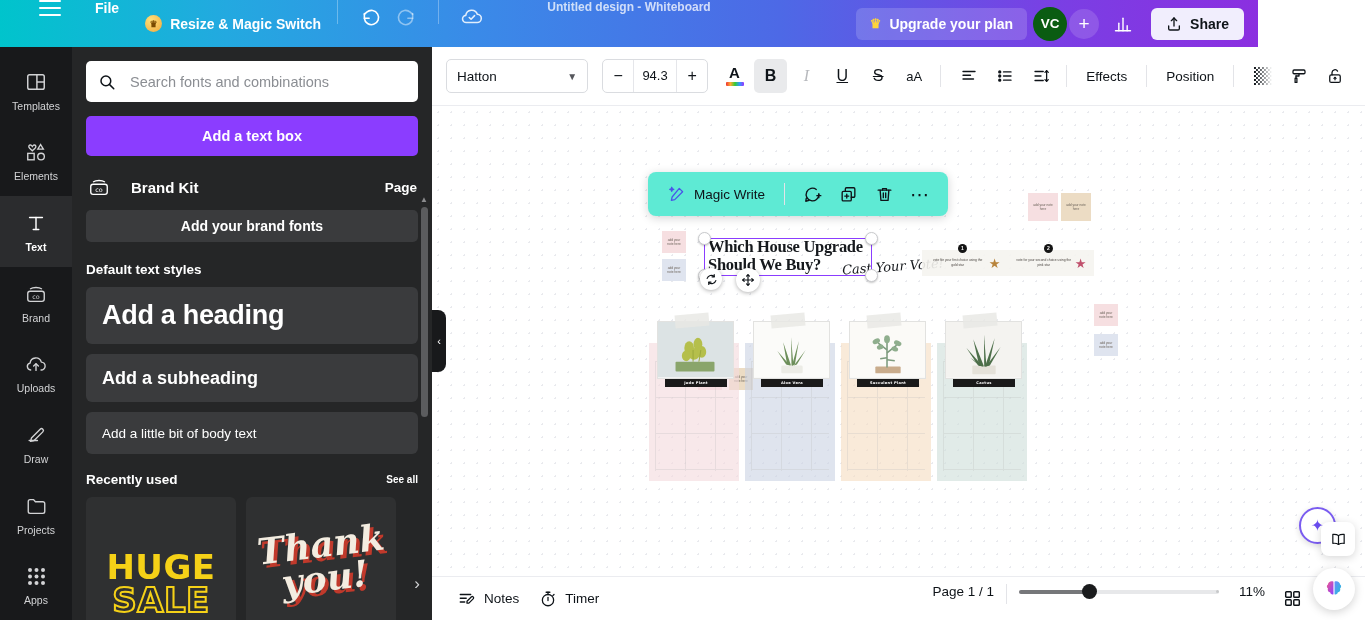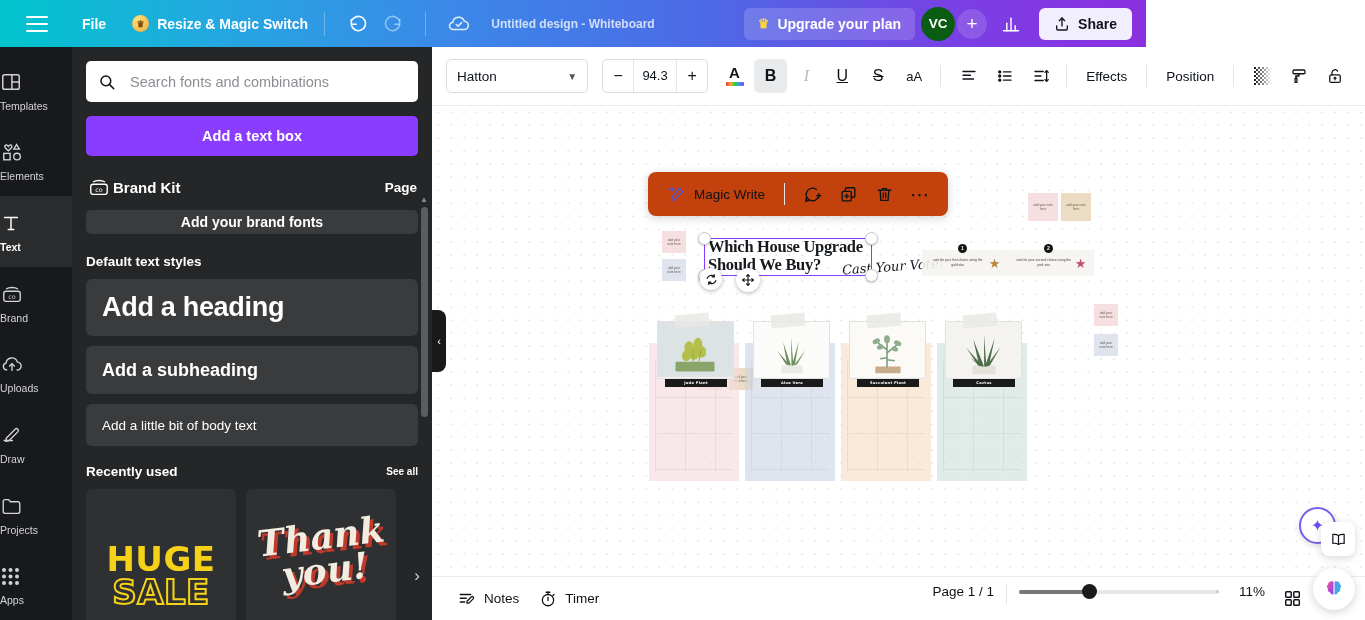--- a/index.html
+++ b/index.html
@@ -6,23 +6,23 @@
   body {
     width: 1365px; height: 620px;
     font-family: "Liberation Sans", sans-serif;
     overflow: hidden; background: #fff;
     -webkit-font-smoothing: antialiased;
   }
   .app { position: relative; width: 1365px; height: 620px; }
 
   
   .topbar {
-    position: absolute; top: 0; left: 0; width: 1146px; height: 47px;
+    position: absolute; top: 0; left: 0; width: 1258px; height: 47px;
     background: linear-gradient(90deg,#00c4cc 0%,#23a9e0 18%,#3a8ae8 38%,#4d69e6 62%,#7a3fe4 84%,#8b2fe0 100%);
-    display: flex; align-items: center; color: #fff;
+    display: flex; color: #fff; padding-left: 13px;
   }
   .hamburger { width: 22px; height: 16px; display: flex; flex-direction: column;
     justify-content: space-between; margin-left: 26px; cursor: pointer; }
   .hamburger i { display: block; height: 2px; background: #fff; border-radius: 1px; }
   .tb-file { margin-left: 34px; font-size: 14px; font-weight: 700; cursor: pointer; }
   .tb-resize { margin-left: 26px; font-size: 14px; font-weight: 700; display: flex;
     align-items: center; gap: 8px; cursor: pointer; }
   .crown { font-size: 13px; color: #ffd43b; }
   .crown-badge { width: 17px; height: 17px; border-radius: 50%;
     background: radial-gradient(circle at 35% 30%, #ffe07a, #f0a93c);
@@ -46,40 +46,40 @@
     justify-content:center; cursor:pointer; }
   .share-btn { display: flex; align-items: center; gap: 8px; background: #f1eefd; color: #0e1318;
     font-size: 14px; font-weight: 700; padding: 8px 15px; border-radius: 6px;
     cursor: pointer; margin-left: 4px; }
 
   
   .rail { position: absolute; top: 47px; left: 0; width: 72px; height: 573px;
     background: #18191b; display: flex; flex-direction: column;
     align-items: center; padding-top: 8px; }
   .rail-item { width: 72px; height: 72px; display: flex; flex-direction: column;
-    align-items: flex-start; justify-content: center; gap: 5px; color: #d2d3d5;
+    align-items: center; justify-content: center; gap: 5px; color: #d2d3d5;
     font-size: 10.5px; cursor: pointer; }
   .rail-item.active { background: #2b2c2e; color: #fff; font-weight: 700; }
   .rail-ico { height: 26px; display: flex; align-items: center; justify-content: center; }
 
   
   .panel { position: absolute; top: 47px; left: 72px; width: 360px; height: 573px;
     background: #252627; padding: 14px 14px 0 14px; overflow: hidden; }
   .searchbox { position: relative; height: 41px; background: #fff; border-radius: 5px;
     display: flex; align-items: center; padding: 0 12px; }
   .searchbox input { border: 0; outline: 0; flex: 1; font-size: 14.5px; color: #0e1318;
     font-family: "Liberation Sans", sans-serif; margin-left: 14px; background: transparent; }
   .searchbox input::placeholder { color: #8b8e93; }
   .addtext { margin-top: 14px; height: 40px; background: #8b3dff; color: #fff;
     border-radius: 5px; font-size: 14.5px; font-weight: 700; display: flex;
     align-items: center; justify-content: center; cursor: pointer; }
   .bk-row { display: flex; align-items: center; margin-top: 20px; padding: 0 1px; }
-  .bk-title { font-size: 15px; font-weight: 700; color: #fff; margin-left: 2px; }
+  .bk-title { font-size: 15px; font-weight: 700; color: #fff; margin-left: 20px; }
   .bk-edit { margin-left: auto; font-size: 13.5px; font-weight: 700; color: #fff; cursor: pointer; }
-  .brandfonts { margin-top: 12px; height: 24px; background: #3a3b3d; color: #fff;
+  .brandfonts { margin-top: 12px; height: 32px; background: #3a3b3d; color: #fff;
     border-radius: 5px; font-size: 14px; font-weight: 700; display: flex;
     align-items: center; justify-content: center; cursor: pointer; }
   .sec-title { margin-top: 20px; font-size: 13.5px; font-weight: 700; color: #fff; }
   .style-card { margin-top: 10px; background: #3a3b3d; border-radius: 6px;
     padding: 12px 16px; color: #fff; cursor: pointer; display:flex; align-items:center; }
   .style-h { font-size: 27px; font-weight: 700; letter-spacing: -.3px; }
   .style-s { font-size: 18px; font-weight: 700; }
   .style-b { font-size: 13.5px; font-weight: 400; }
   .ru-row { display: flex; align-items: center; margin-top: 18px; }
   .ru-title { font-size: 13.5px; font-weight: 700; color: #fff; }
@@ -133,21 +133,21 @@
   .ttext { font-size: 13.5px; color: #0e1318; padding: 7px 10px; border-radius: 5px; cursor: pointer; }
 
   
   .canvas { position: absolute; top: 106px; left: 432px; width: 933px; height: 514px;
     background: #fff; overflow: hidden; }
   .dots { position: absolute; inset: 0;
     background-image: radial-gradient(circle, #e9eaee 1px, transparent 1px);
     background-size: 13px 13px; }
 
   
-  .ctx { position: absolute; left: 216px; top: 66px; height: 44px; background: #c2410c;
+  .ctx { position: absolute; left: 216px; top: 66px; height: 44px; background: #5eead4;
     border-radius: 8px; box-shadow: 0 2px 10px rgba(14,19,24,.18); display: flex;
     align-items: center; padding: 0 12px; gap: 4px; z-index: 8; }
   .ctx-mw { display: flex; align-items: center; gap: 8px; font-size: 13.5px;
     color: #0e1318; padding: 5px 8px; border-radius: 5px; cursor: pointer; }
   .ctx-sep { width: 1px; height: 22px; background: #e3e4e8; margin: 0 7px; }
   .ctx-btn { width: 32px; height: 32px; display:flex; align-items:center;
     justify-content:center; border-radius: 5px; cursor:pointer; color: #0e1318; }
 
   
   .board { position: absolute; left: 210px; top: 80px; width: 480px; height: 330px; }

